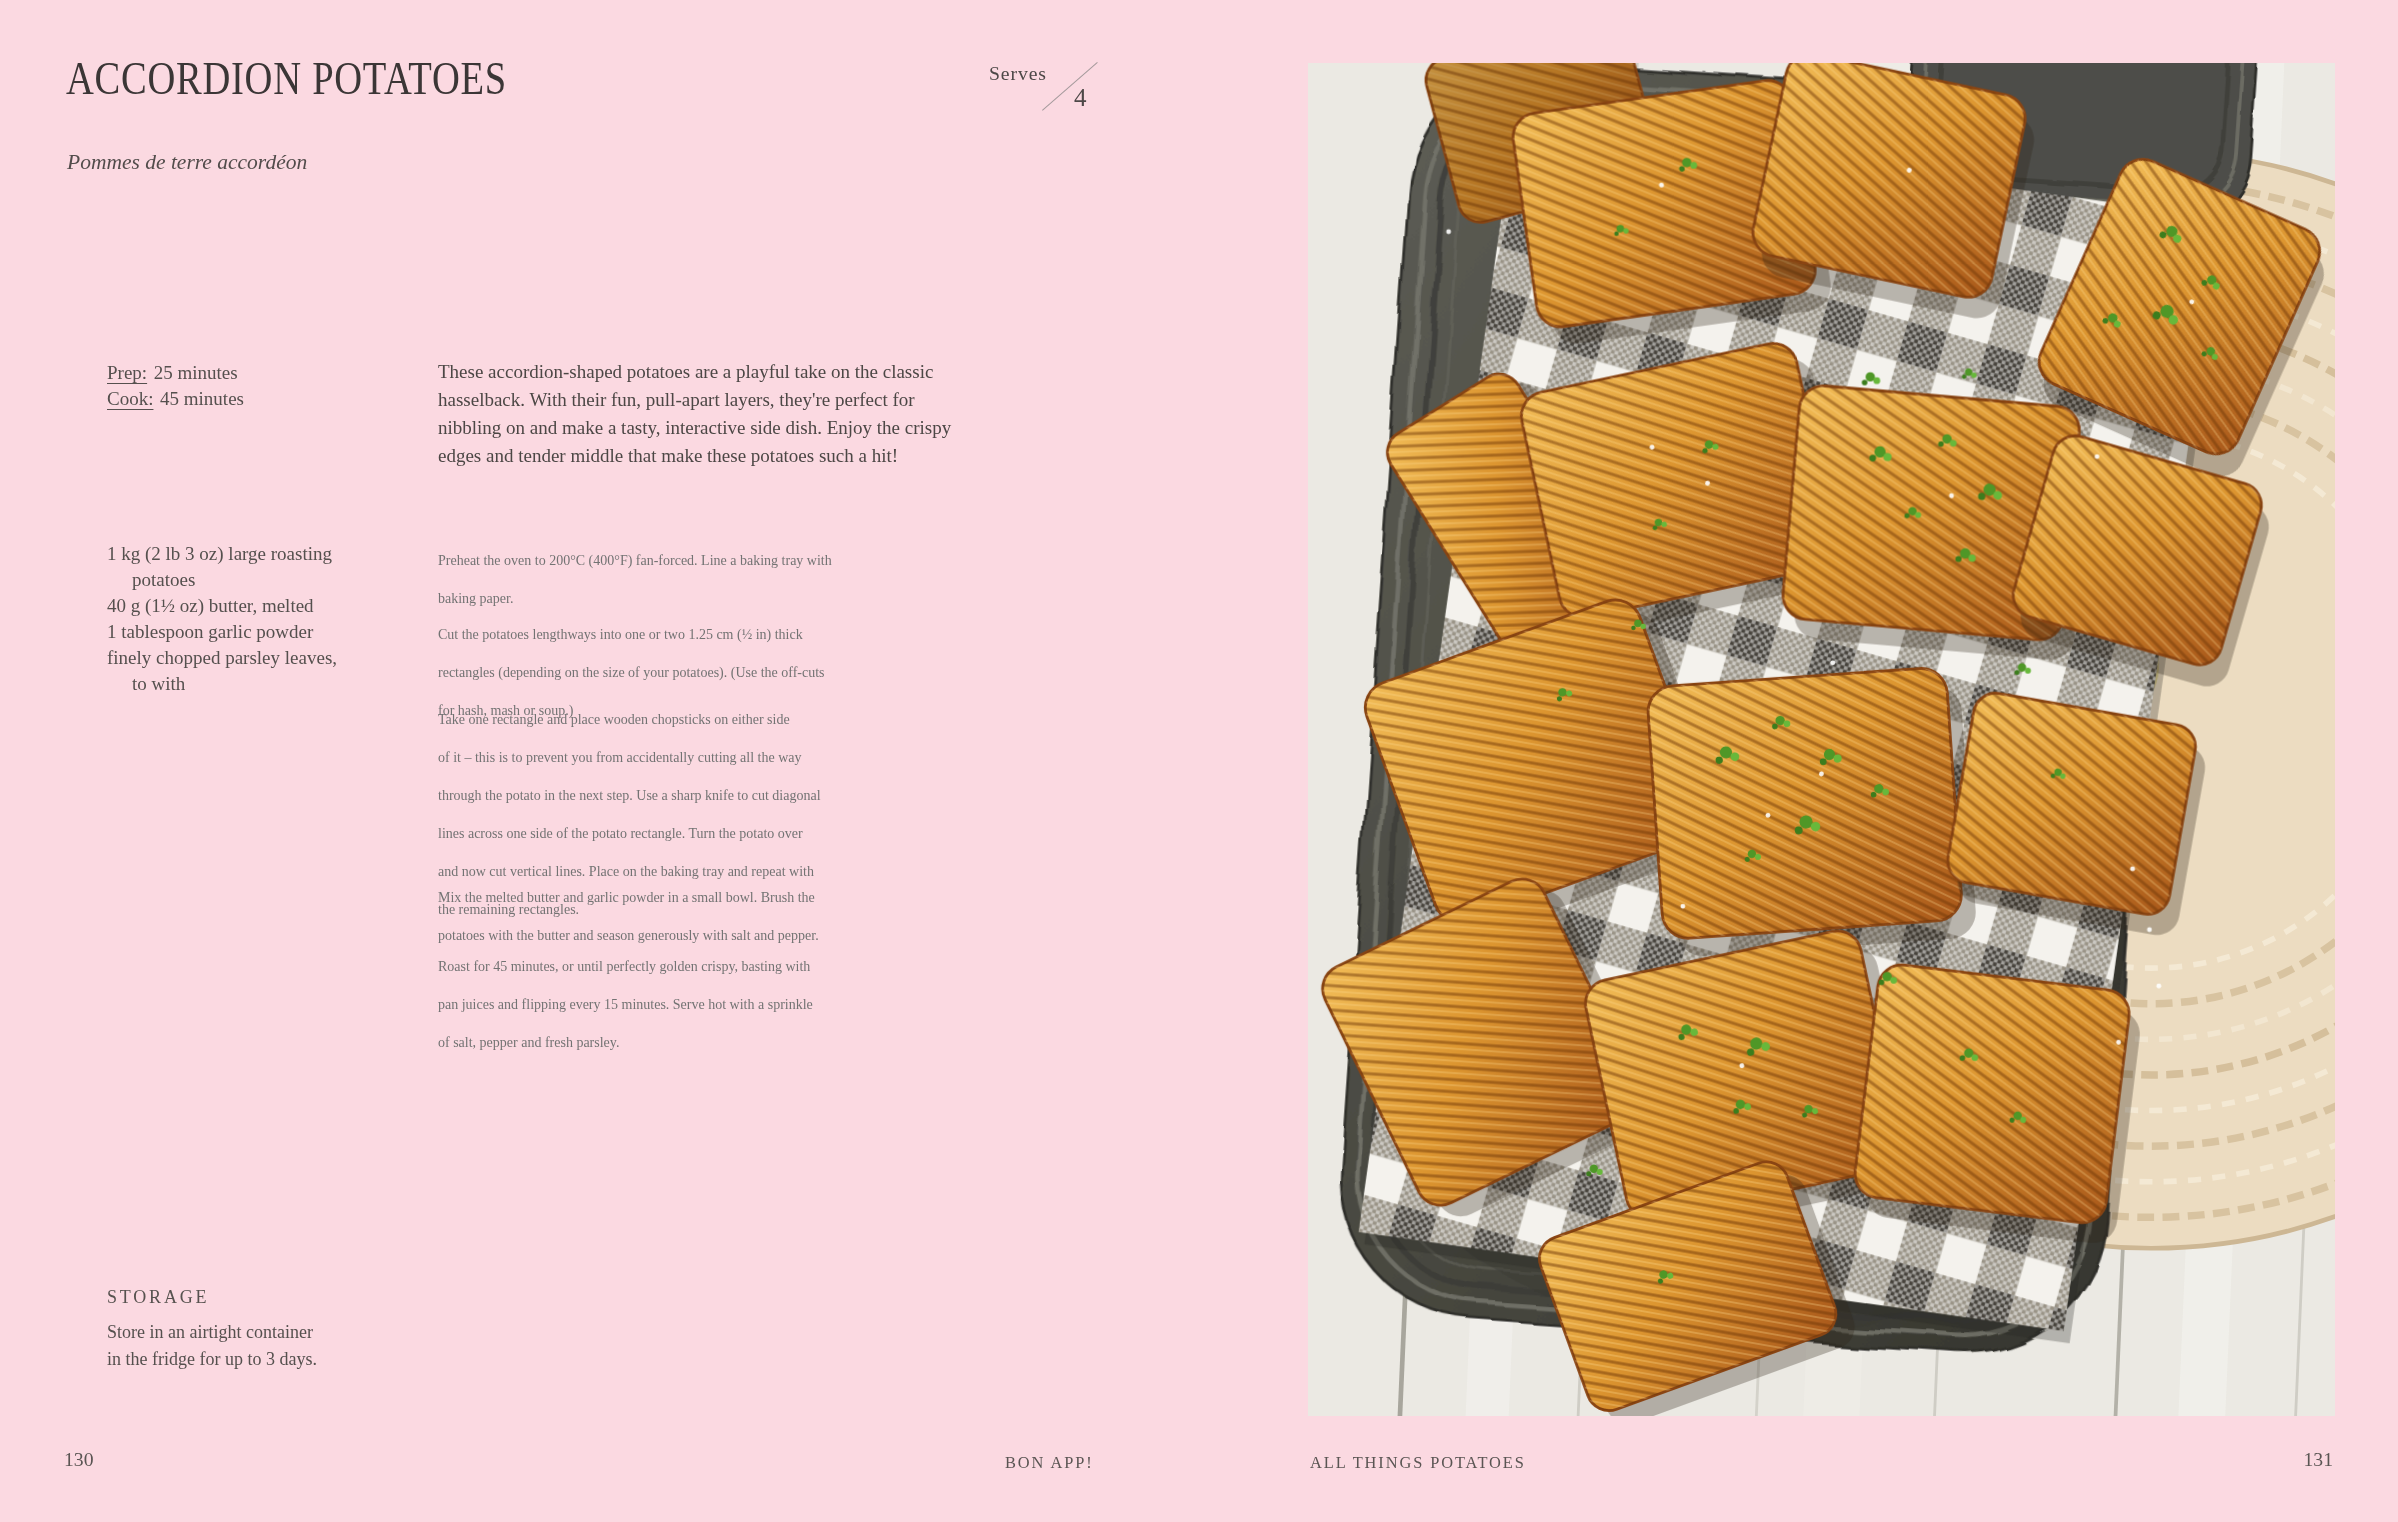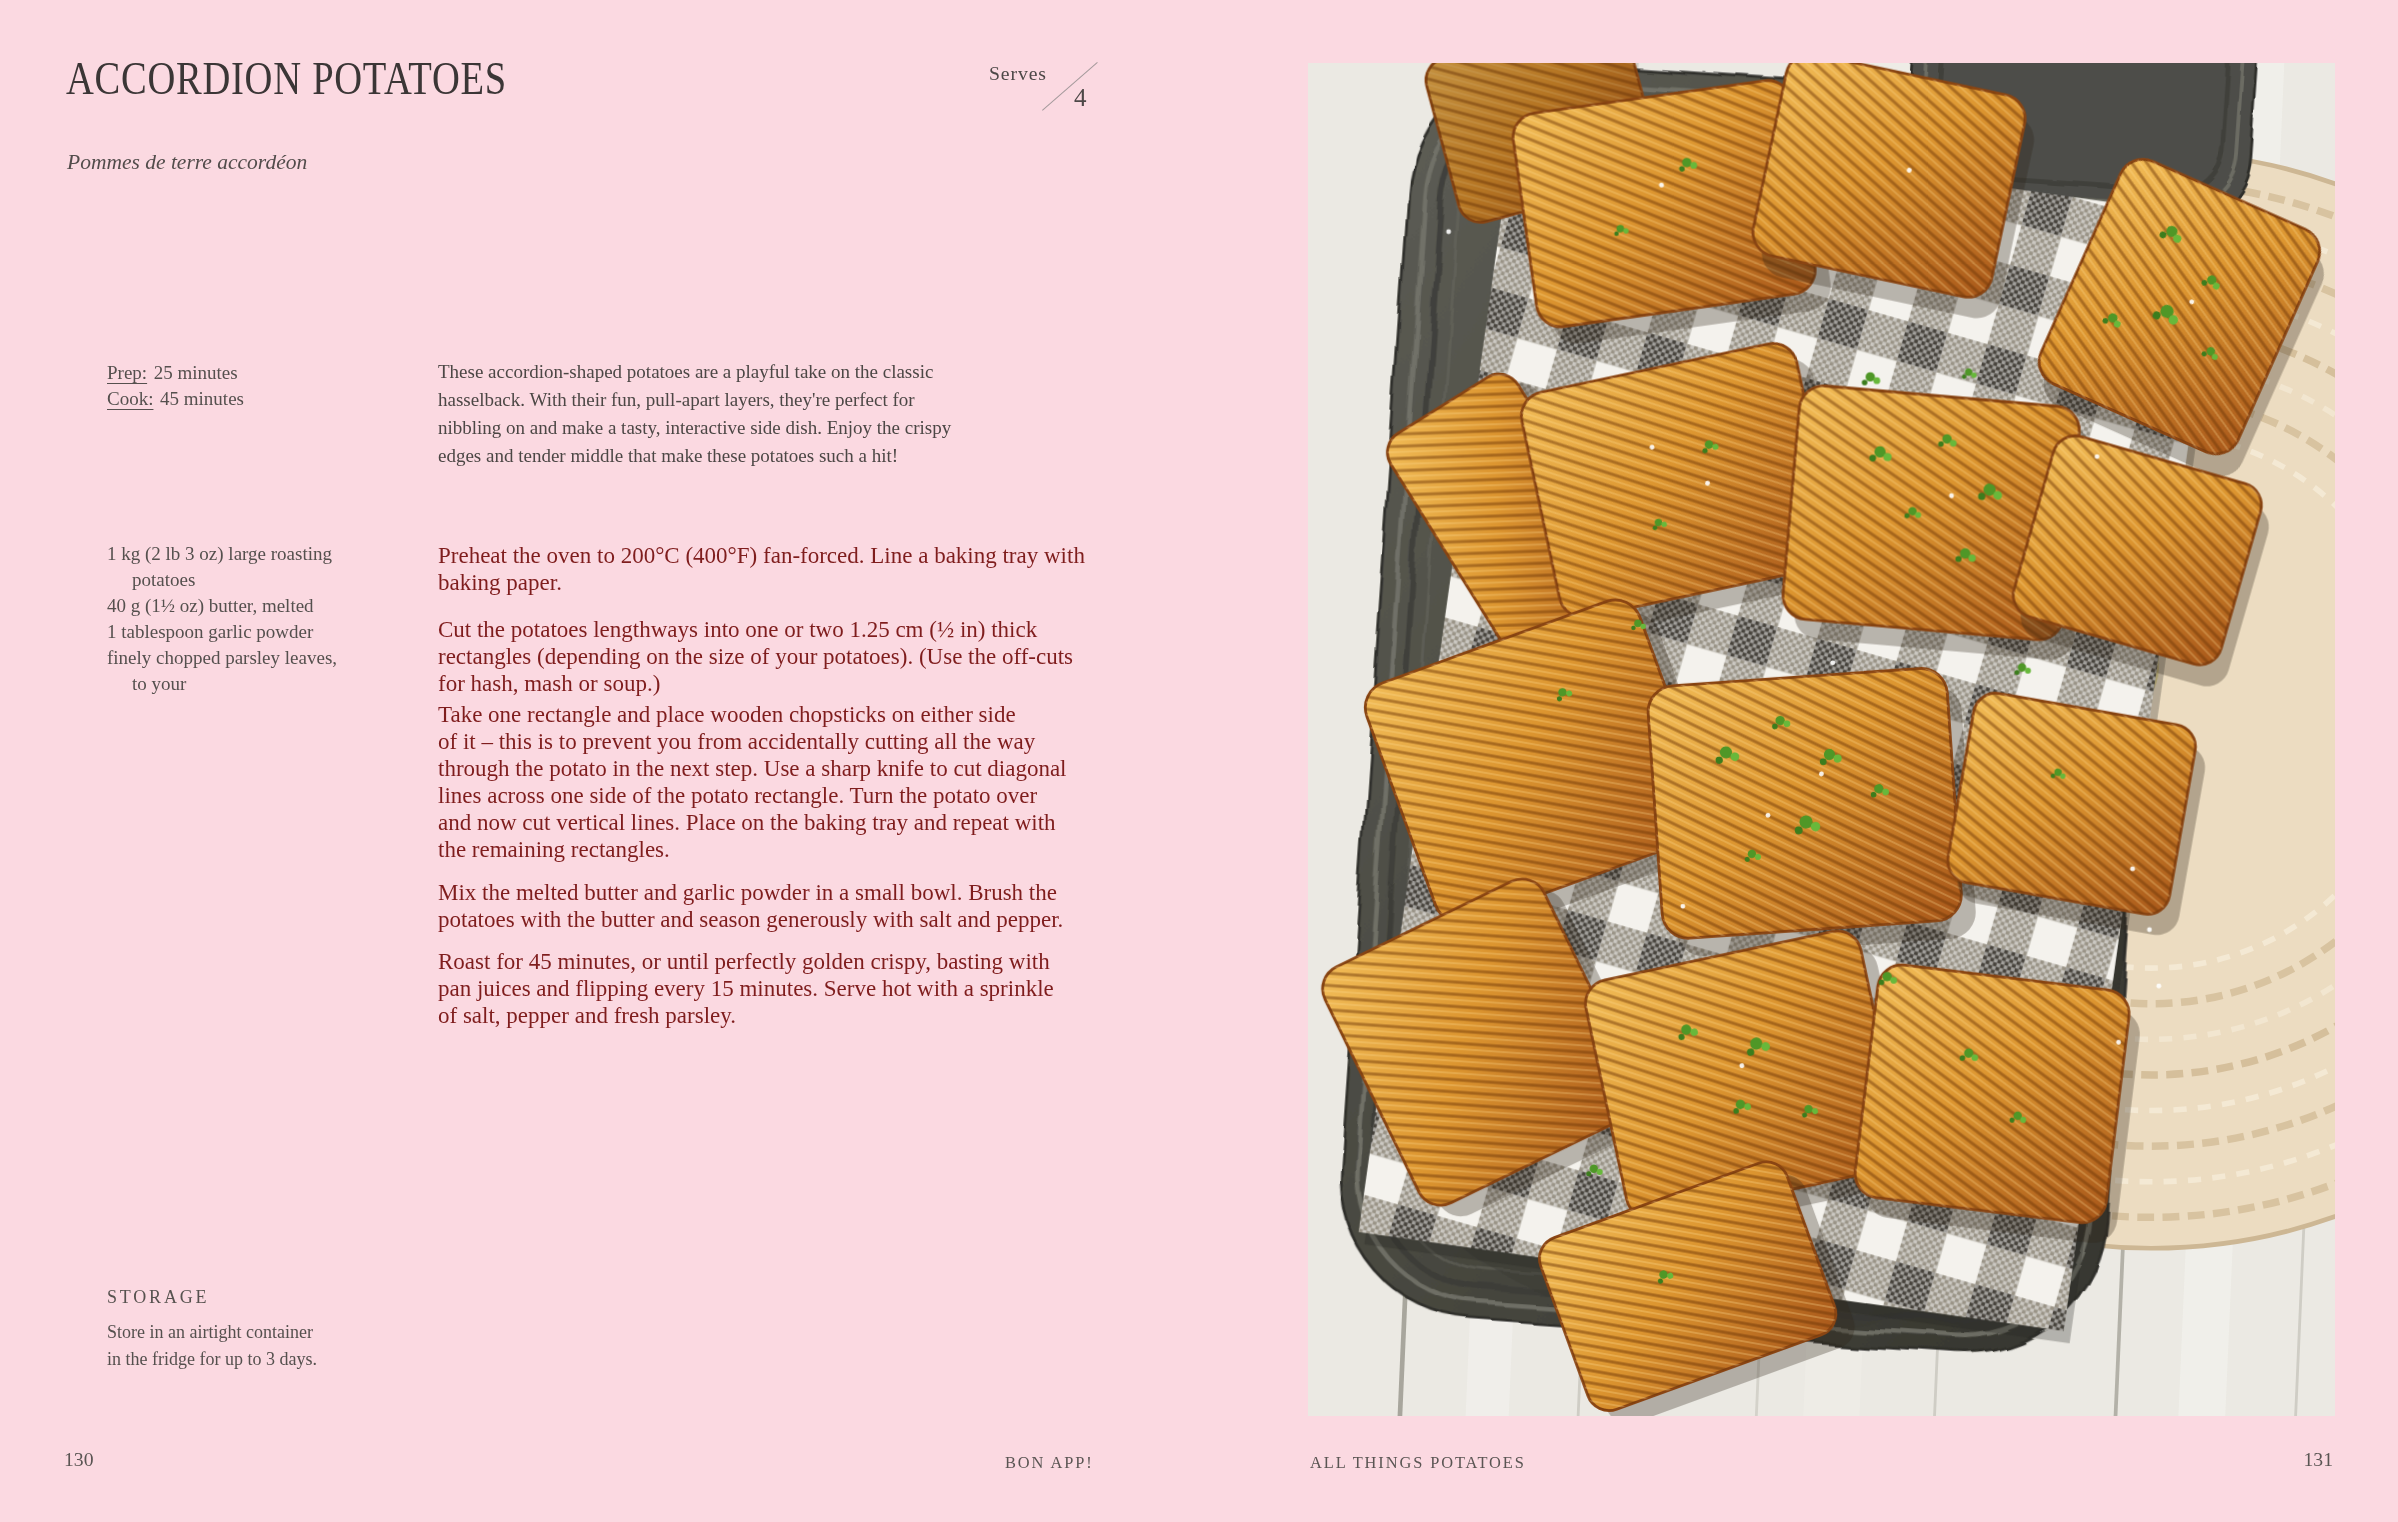--- a/index.html
+++ b/index.html
@@ -10,21 +10,21 @@
   .subtitle{left:67px;top:118px;font-size:21.5px;font-style:italic;color:#524c4b;margin-top:32px;}
   .serves-label{left:989px;top:62px;font-size:19.7px;letter-spacing:0.9px;color:#4d4847;}
   .serves-slash{left:1042px;top:110px;width:73px;height:0;border-top:1.5px solid #a4999b;transform:rotate(-41deg);transform-origin:left top;}
   .serves-value{left:1074px;top:84px;font-size:25px;color:#4d4847;}
   .times{left:107px;top:360px;font-size:19px;line-height:26px;color:#55504e;}
   .times .tl{text-decoration:underline;text-underline-offset:3.7px;text-decoration-thickness:0.9px;}
   .times .tv{margin-left:6.6px;margin-top:20px;}
   .ingredients{left:107px;top:541px;width:328px;font-size:19px;line-height:26px;color:#55504e;}
   .ing.indent{padding-left:25px;}
   .intro{left:438px;top:358px;width:712px;font-size:19px;line-height:28px;color:#4c4745;white-space:pre-line;}
-  .method{width:712px;font-size:23px;line-height:27px;color:#7f1d1d;white-space:pre-line;}
+  .method{width:712px;font-size:14px;line-height:38px;color:#737373;white-space:pre-line;}
   .p1{left:438px;top:542px;} .p2{left:438px;top:616px;} .p3{left:438px;top:701px;} .p4{left:438px;top:879px;} .p5{left:438px;top:948px;}
   .storage-h{left:107px;top:1287px;font-size:18px;letter-spacing:2.8px;color:#57524f;}
   .storage-t{left:107px;top:1319px;font-size:18px;line-height:27px;color:#55504e;white-space:pre-line;}
   .pn-left{left:64px;top:1448px;font-size:19.7px;color:#5a5553;text-align:right;}
   .foot-bon{left:1005px;top:1453px;font-size:16.4px;letter-spacing:1.9px;color:#5a5553;}
   .foot-chap{left:1310px;top:1453px;font-size:16.4px;letter-spacing:1.9px;color:#5a5553;}
   .pn-right{right:66px;top:1448px;font-size:19.7px;color:#5a5553;}
   .photo{left:1308px;top:63px;width:1027px;height:1353px;background:#ebe9e3;}
   .photo svg{display:block;}
 </style>
@@ -44,21 +44,21 @@
     <div><span class="tl">Prep:</span><span class="tv">25 minutes</span></div>
     <div><span class="tl">Cook:</span><span class="tv">45 minutes</span></div>
   </div>
 
   <div class="abs ingredients">
     <div class="ing">1 kg (2 lb 3 oz) large roasting</div>
     <div class="ing indent">potatoes</div>
     <div class="ing">40 g (1½ oz) butter, melted</div>
     <div class="ing">1 tablespoon garlic powder</div>
     <div class="ing">finely chopped parsley leaves,</div>
-    <div class="ing indent">to your</div>
+    <div class="ing indent">to with</div>
   </div>
 
   <div class="abs intro">These accordion-shaped potatoes are a playful take on the classic
 hasselback. With their fun, pull-apart layers, they're perfect for
 nibbling on and make a tasty, interactive side dish. Enjoy the crispy
 edges and tender middle that make these potatoes such a hit!</div>
 
   <div class="abs method p1">Preheat the oven to 200°C (400°F) fan-forced. Line a baking tray with
 baking paper.</div>
   <div class="abs method p2">Cut the potatoes lengthways into one or two 1.25 cm (½ in) thick

